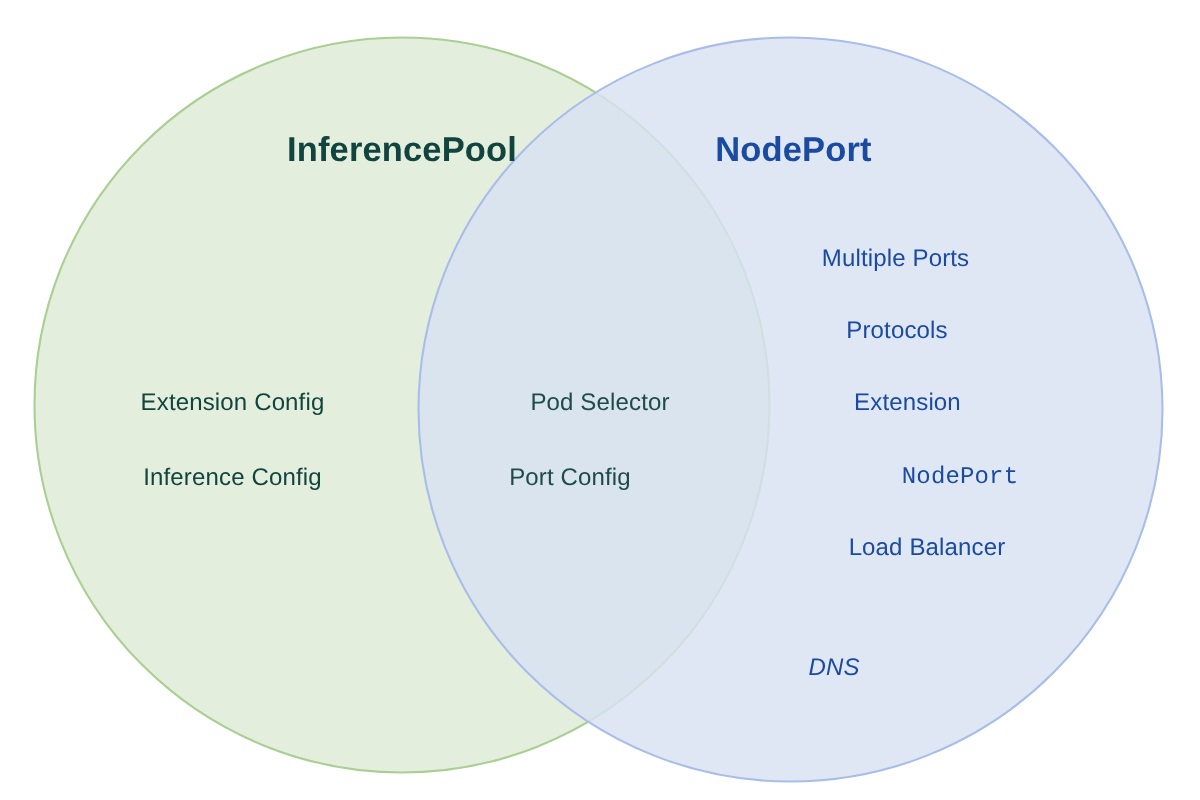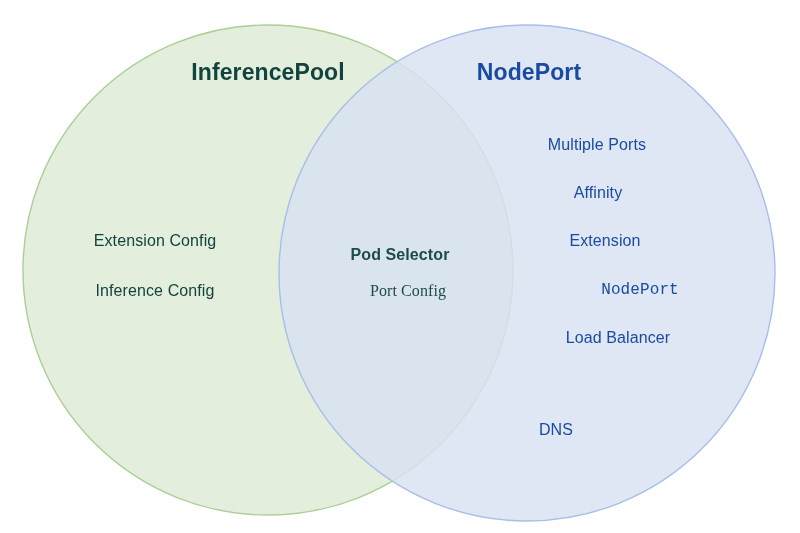--- a/index.html
+++ b/index.html
@@ -29,20 +29,21 @@
     left: 0;
     top: 0;
     width: 800px;
     height: 533px;
   }
   .lbl {
     position: absolute;
     white-space: nowrap;
     transform: translate(-50%, -50%);
     line-height: 1;
+    margin-top: 28px;
   }
   .title {
     font-size: 23px;
     font-weight: bold;
     letter-spacing: 0.1px;
   }
   .item {
     font-size: 16px;
     font-weight: normal;
     letter-spacing: 0.1px;
@@ -64,31 +65,31 @@
   <div class="label-layer">
 
     <div class="lbl title green-text" style="left:268px; top:72px;">InferencePool</div>
 
     <div class="lbl title blue-text" style="left:529px; top:72px;">NodePort</div>
 
     <div class="lbl item green-text" style="left:155px; top:241px;">Extension Config</div>
 
     <div class="lbl item green-text" style="left:155px; top:291px;">Inference Config</div>
 
-    <div class="lbl item overlap-text" style="left:400px; top:255px;font-weight:bold;">Pod Selector</div>
+    <div class="lbl item overlap-text" style="left:400px; top:241px;">Pod Selector</div>
 
-    <div class="lbl item overlap-text" style="left:408px; top:291px;font-family:Liberation Serif, serif;">Port Config</div>
+    <div class="lbl item overlap-text" style="left:380px; top:291px;">Port Config</div>
 
     <div class="lbl item blue-text" style="left:597px; top:145px;">Multiple Ports</div>
 
-    <div class="lbl item blue-text" style="left:598px; top:193px;">Affinity</div>
+    <div class="lbl item blue-text" style="left:598px; top:193px;">Protocols</div>
 
     <div class="lbl item blue-text" style="left:605px; top:241px;">Extension</div>
 
     <div class="lbl item blue-text" style="left:640px; top:290px;font-family:Liberation Mono, monospace;">NodePort</div>
 
     <div class="lbl item blue-text" style="left:618px; top:338px;">Load Balancer</div>
 
 
-    <div class="lbl item blue-text" style="left:556px; top:430px;">DNS</div>
+    <div class="lbl item blue-text" style="left:556px; top:418px;font-style:italic;">DNS</div>
 
   </div>
 </div>
 
 </body></html>

